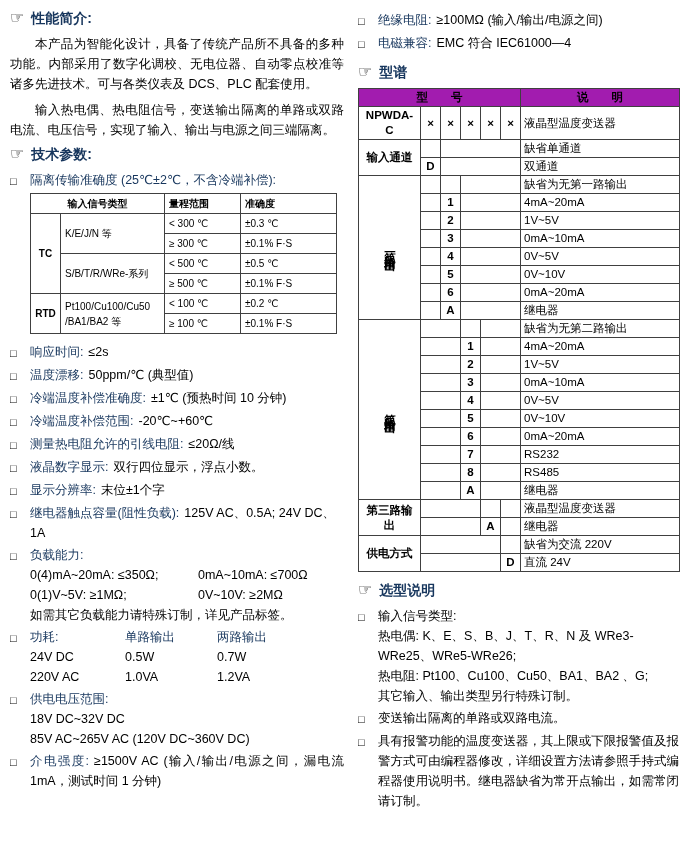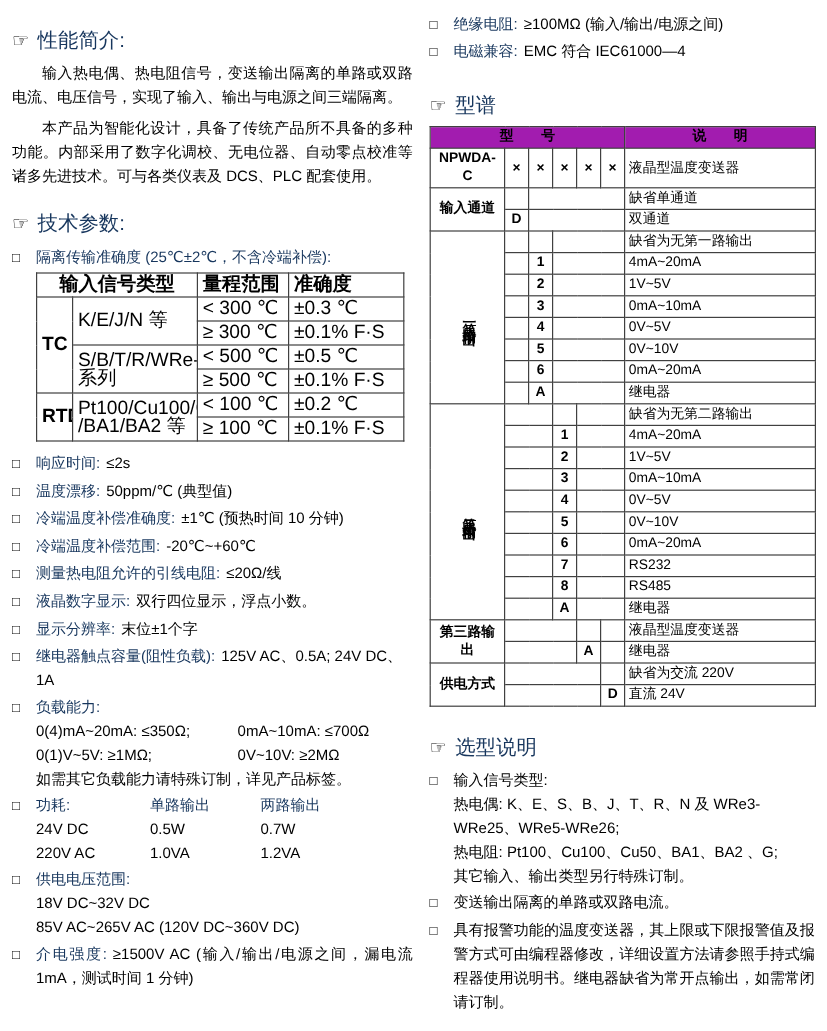--- a/index.html
+++ b/index.html
@@ -9,38 +9,38 @@
     background:#ffffff; color:#000;
     font-family:"Liberation Sans","DejaVu Sans",sans-serif;
     font-size:12.5px;
   }
   .page { display:flex; gap:14px; padding:8px 10px; }
   .col-left  { width:334px; flex:none; }
   .col-right { width:321px; flex:none; }
 
   .heading { display:flex; align-items:baseline; gap:7px; margin:2px 0 6px; }
   .heading .hand { font-size:16px; line-height:1; color:#000; }
-  .heading .ht { font-weight:normal; color:#17365D; font-size:17px;margin-top:12px; }
+  .heading .ht { font-weight:bold; color:#17365D; font-size:14px; }
 
   p.para { margin:2px 0 6px; text-indent:2em; line-height:20px; text-align:justify; }
 
   .item { display:flex; margin:2px 0; }
   .bullet { flex:none; width:20px; font-size:11px; line-height:20px; padding-top:1px; }
   .item-body { flex:1; line-height:20px; }
   .plabel { font-weight:normal; color:#17365D; margin-right:5px; }
   .two-col { display:grid; grid-template-columns:168px 1fr; }
   .pw-grid { display:grid; grid-template-columns:95px 92px 1fr; }
 
   table { border-collapse:collapse; table-layout:fixed; }
   td { border:1px solid #404040; overflow:hidden; }
   .c { text-align:center;font-weight:bold; }
   .b { font-weight:bold; }
 
   .acc-table { width:306px; margin:2px 0 8px 20px; }
-  .acc-table td { padding:2px 4px; font-size:16px; line-height:15px; vertical-align:middle; }
+  .acc-table td { padding:2px 4px; font-size:10px; line-height:15px; vertical-align:middle; }
 
   .model-table { width:321px; margin:2px 0 10px; }
   .model-table td { padding:1px 3px; font-size:11.5px; line-height:15px; height:18px; vertical-align:middle; }
   .model-table .hdr-td { background:#a21caf; font-weight:bold; }
   .xm { font-size:13px; }
   .desc { padding-left:5px; text-align:left;margin-left:36px; }
   .vert { writing-mode:vertical-lr; text-orientation:upright; margin:0 auto; letter-spacing:2px; line-height:1.15; }
   .just { text-align:justify; }
 </style>
 </head>
@@ -48,22 +48,22 @@
 
 <div class="page">
 
   <div class="col-left">
 
     <div class="heading">
       <span class="hand">☞</span>
       <span class="ht">性能简介:</span>
     </div>
 
+    <p class="para">本产品为智能化设计，具备了传统产品所不具备的多种功能。内部采用了数字化调校、无电位器、自动零点校准等诸多先进技术。可与各类仪表及 DCS、PLC 配套使用。</p>
     <p class="para">输入热电偶、热电阻信号，变送输出隔离的单路或双路电流、电压信号，实现了输入、输出与电源之间三端隔离。</p>
-    <p class="para">本产品为智能化设计，具备了传统产品所不具备的多种功能。内部采用了数字化调校、无电位器、自动零点校准等诸多先进技术。可与各类仪表及 DCS、PLC 配套使用。</p>
 
     <div class="heading">
       <span class="hand">☞</span>
       <span class="ht">技术参数:</span>
     </div>
 
     <div class="item">
       <span class="bullet">□</span>
       <div class="item-body">
         <span class="plabel">隔离传输准确度 (25℃±2℃，不含冷端补偿):</span>

